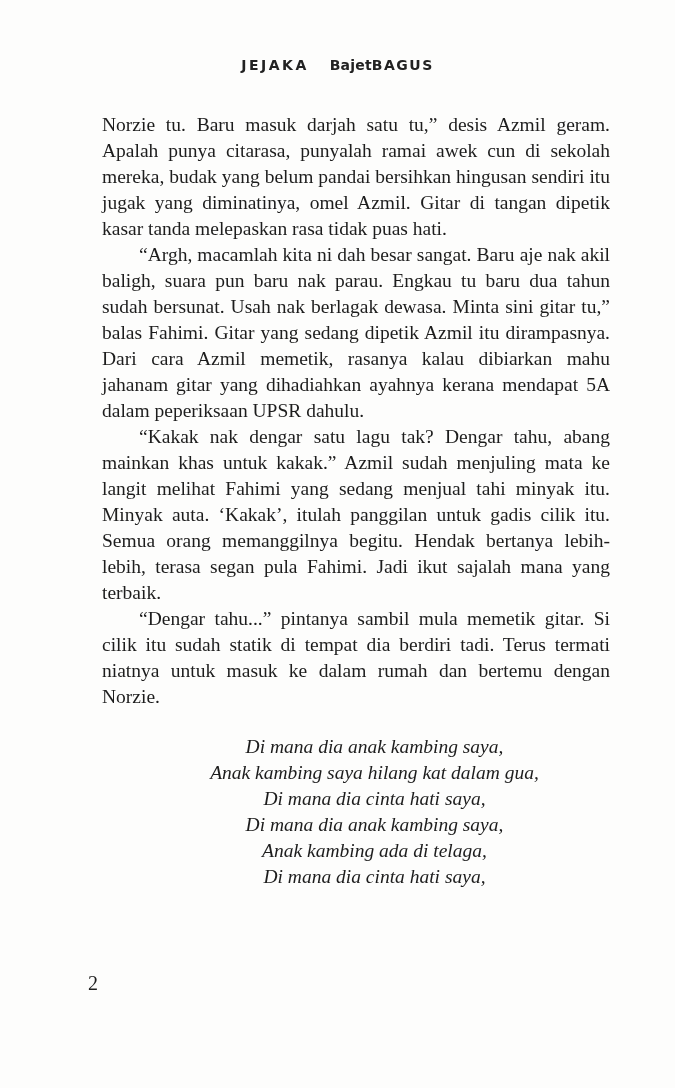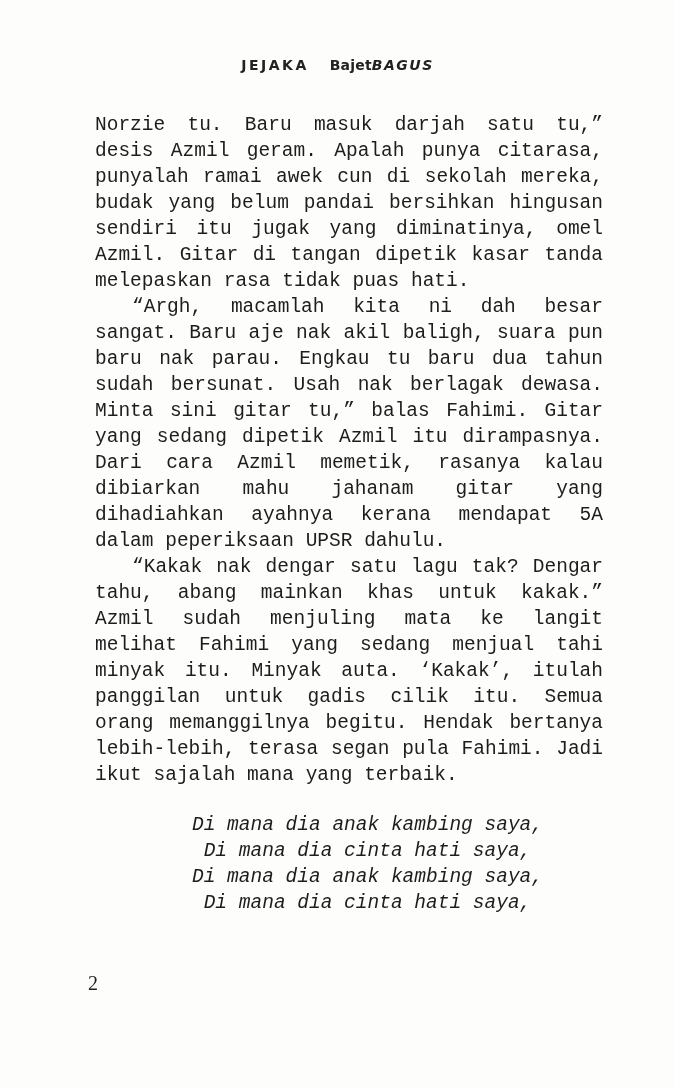--- a/index.html
+++ b/index.html
@@ -31,31 +31,29 @@
   }
   .running-head .t1 {
     letter-spacing: 2.5px;
     margin-right: 21px;
   }
   .running-head .t2 {
     letter-spacing: 0.2px;
   }
   .running-head .t3 {
     letter-spacing: 1.5px;
-    font-style: italic;
   }
   .body-text {
     position: absolute;
-    left: 95px;
+    left: 102px;
     top: 112px;
     width: 508px;
     font-size: 19.5px;
     line-height: 26px;
     text-align: justify;
-    font-family: Liberation Mono, monospace;
   }
   .para {
     margin: 0;
     text-indent: 37px;
   }
   .para.first {
     text-indent: 0;
   }
   .poem {
     margin-top: 24px;
@@ -80,24 +78,27 @@
 <div class="page">
 
   <div class="running-head">
     <span class="t1">JEJAKA</span><span class="t2">Bajet</span><span class="t3">BAGUS</span>
   </div>
 
   <div class="body-text">
     <p class="para first">Norzie tu. Baru masuk darjah satu tu,” desis Azmil geram. Apalah punya citarasa, punyalah ramai awek cun di sekolah mereka, budak yang belum pandai bersihkan hingusan sendiri itu jugak yang diminatinya, omel Azmil.  Gitar di tangan dipetik kasar tanda melepaskan rasa tidak puas hati.</p>
     <p class="para">“Argh, macamlah kita ni dah besar sangat. Baru aje nak akil baligh, suara pun baru nak parau. Engkau tu baru dua tahun sudah bersunat. Usah nak berlagak dewasa. Minta sini gitar tu,” balas Fahimi. Gitar yang sedang dipetik Azmil itu dirampasnya. Dari cara Azmil memetik, rasanya kalau dibiarkan mahu jahanam gitar yang dihadiahkan ayahnya kerana mendapat 5A dalam peperiksaan UPSR dahulu.</p>
     <p class="para">“Kakak nak dengar satu lagu tak? Dengar tahu, abang mainkan khas untuk kakak.” Azmil sudah menjuling mata ke langit melihat Fahimi yang sedang menjual tahi minyak itu. Minyak auta. ‘Kakak’, itulah panggilan untuk gadis cilik itu. Semua orang memanggilnya begitu. Hendak bertanya lebih-lebih, terasa segan pula Fahimi. Jadi ikut sajalah mana yang terbaik.</p>
+    <p class="para">“Dengar tahu...” pintanya sambil mula memetik gitar. Si cilik itu sudah statik di tempat dia berdiri tadi. Terus termati niatnya untuk masuk ke dalam rumah dan bertemu dengan Norzie.</p>
 
     <div class="poem">
       <div class="poem-line">Di mana dia anak kambing saya,</div>
+      <div class="poem-line">Anak kambing saya hilang kat dalam gua,</div>
       <div class="poem-line">Di mana dia cinta hati saya,</div>
       <div class="poem-line">Di mana dia anak kambing saya,</div>
+      <div class="poem-line">Anak kambing ada di telaga,</div>
       <div class="poem-line">Di mana dia cinta hati saya,</div>
     </div>
   </div>
 
   <div class="page-number">2</div>
 
 </div>
 
 </body></html>

